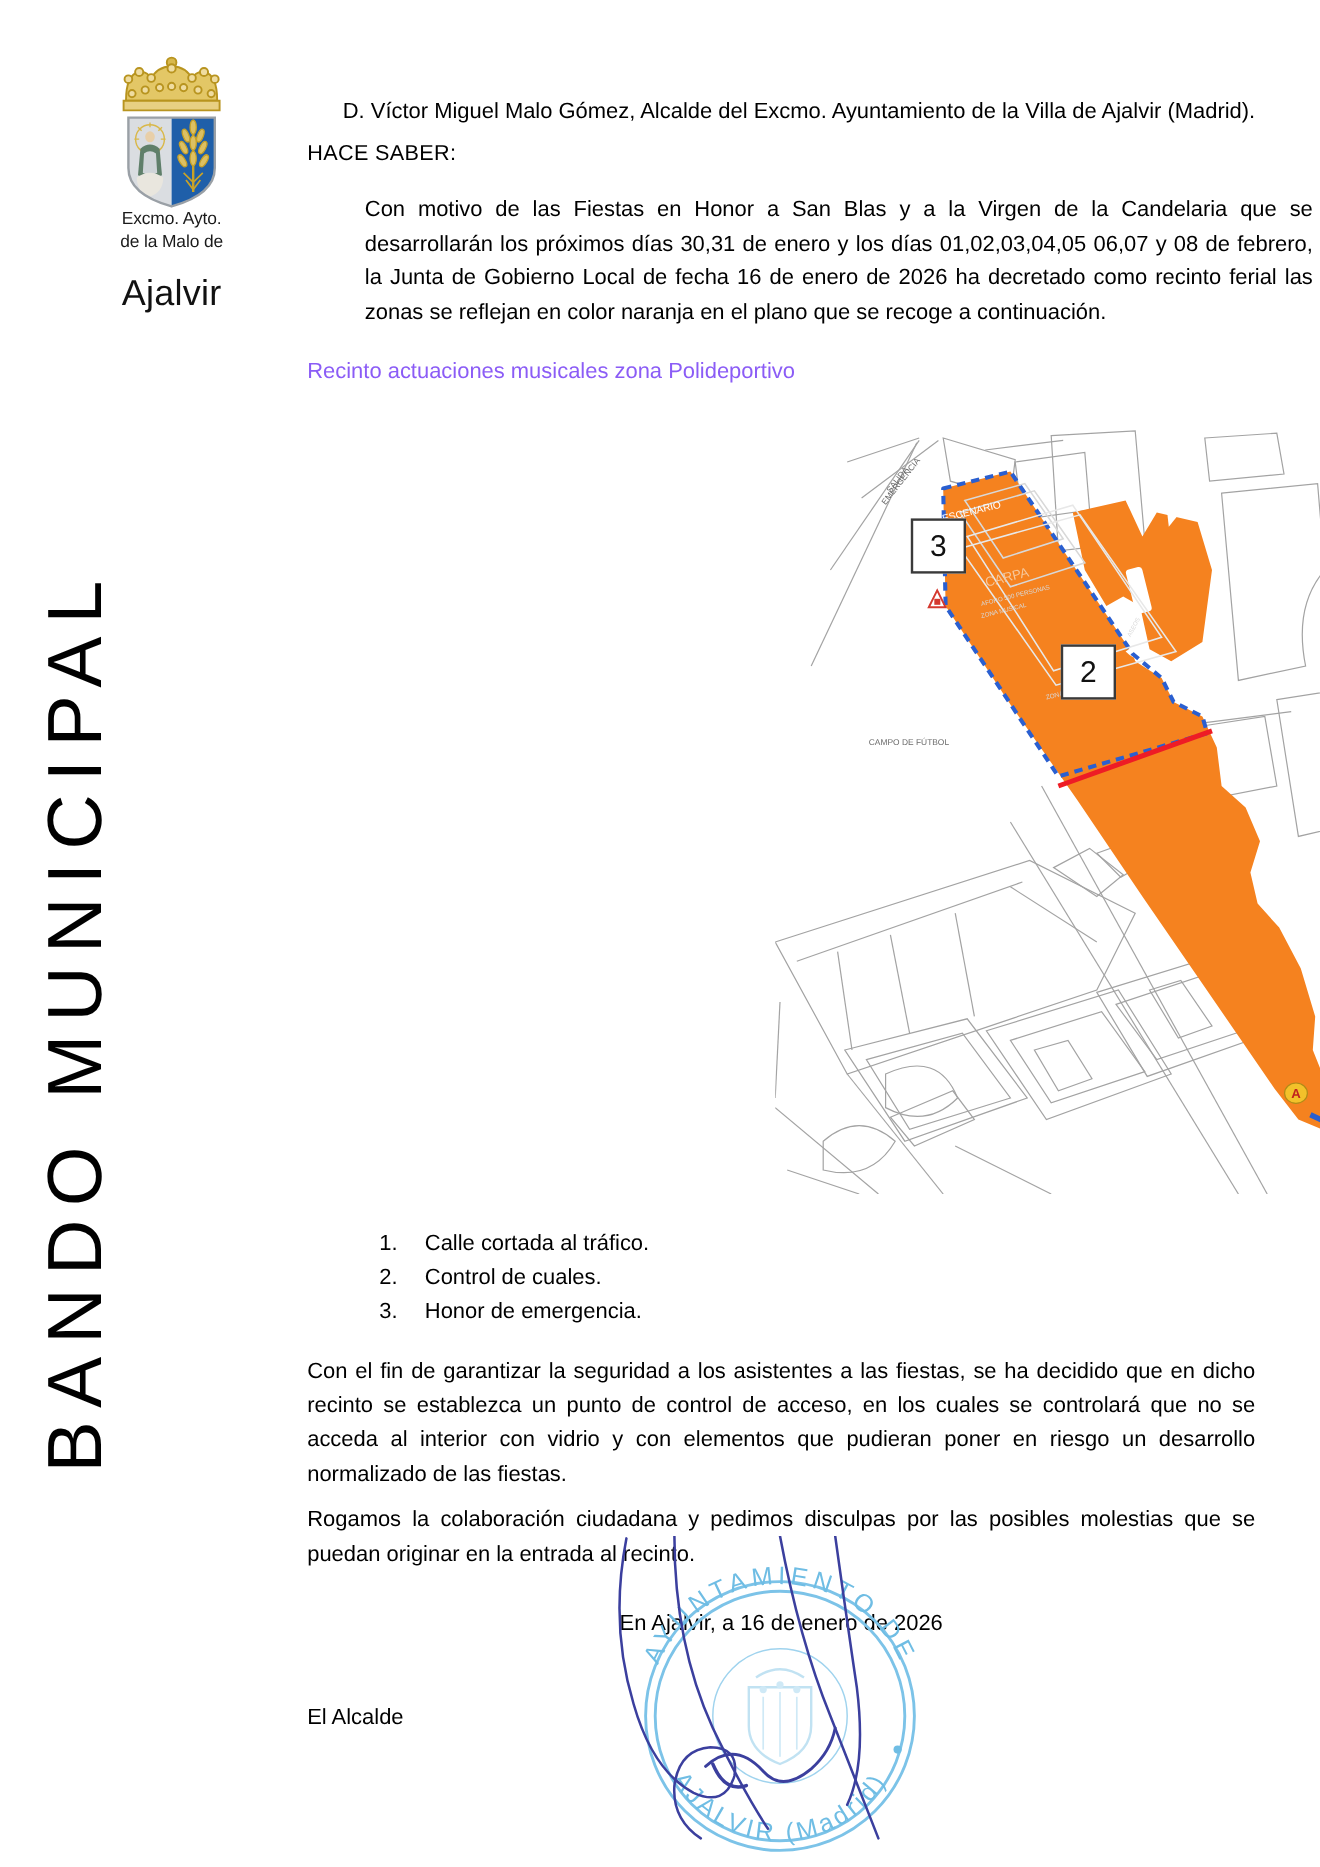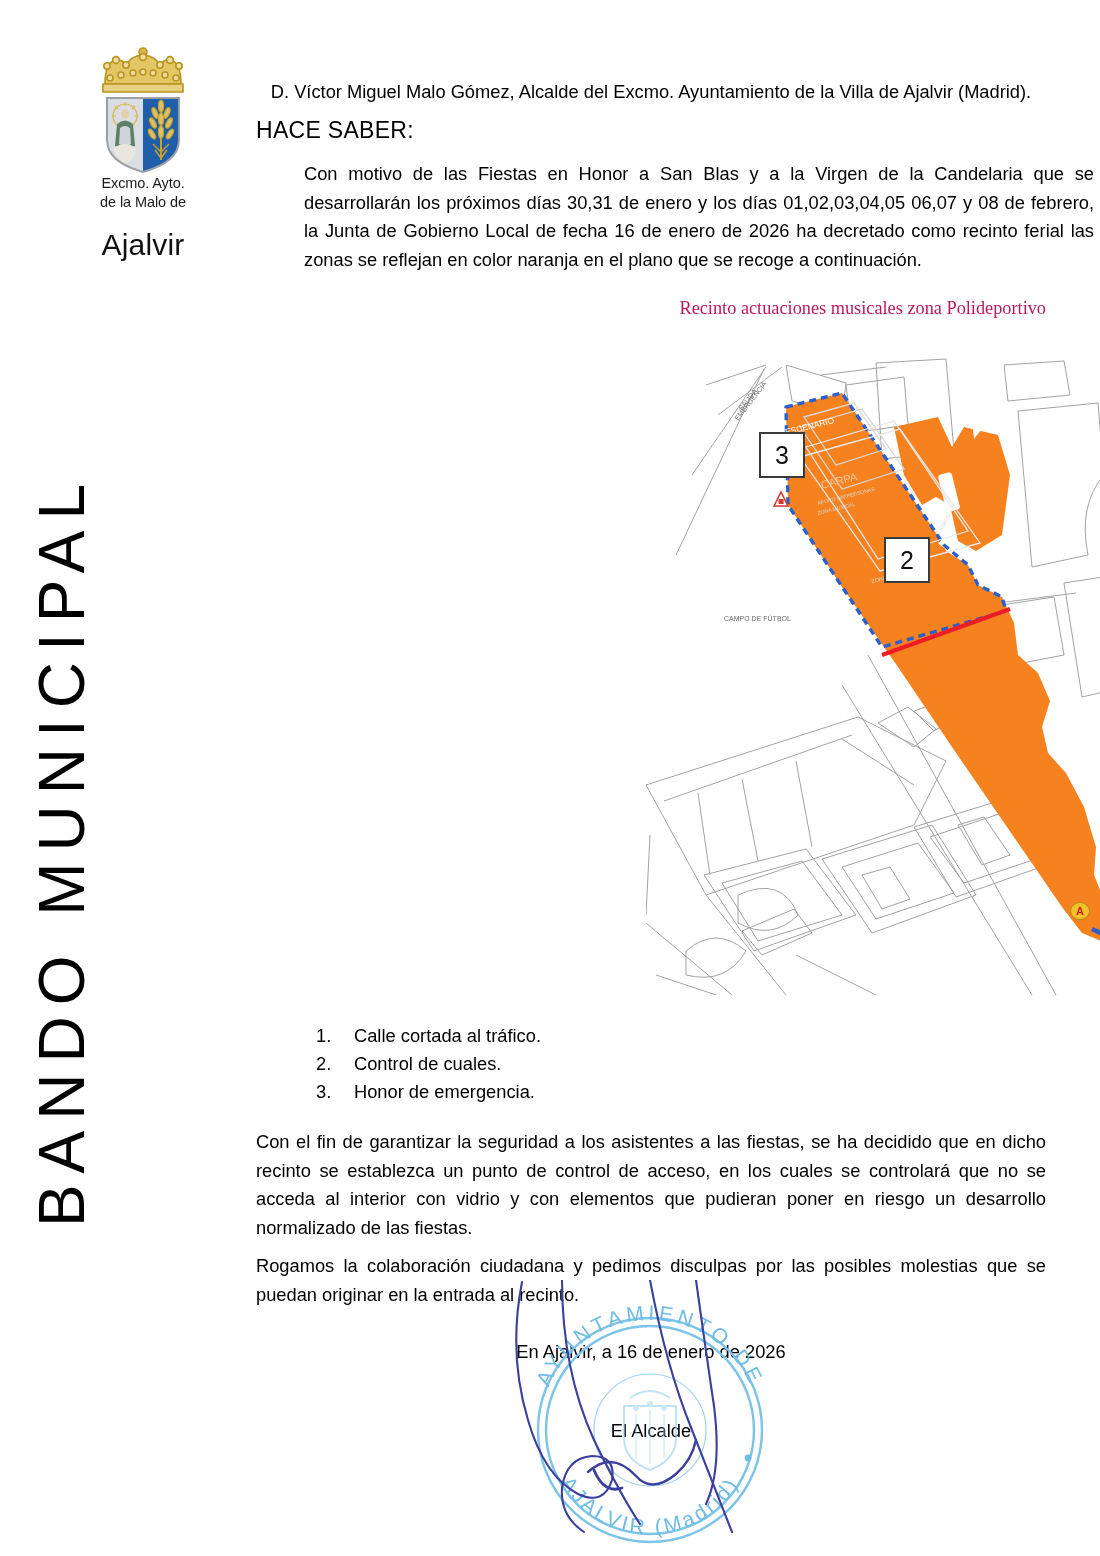--- a/index.html
+++ b/index.html
@@ -67,29 +67,29 @@
     top: 0;
     width: 790px;
   }
   .para {
     font-size: 18.3px;
     line-height: 28.5px;
     text-align: justify;
     color: #000;
     margin: 0;
   }
-  #intro-line { position: absolute; top: 78px; left: 0; width: 790px; text-align: center; }
+  #intro-line { position: absolute; top: 78px; left: 0; width: 790px; text-align: right; }
   #hace-saber {
     position: absolute; top: 117px; left: 0;
-    font-size: 23px; letter-spacing: 0.3px; color: #000;
+    font-size: 18px; letter-spacing: 0.3px; color: #000;
   }
   #main-para { position: absolute; top: 160px; left: 0; width: 790px; margin-left: 48px; }
   #map-caption {
     position: absolute; top: 298px; left: 0; width: 790px;
-    text-align: right; font-size: 18.3px; color: #be185d; font-family: Liberation Serif, serif;
+    text-align: left; font-size: 18.3px; color: #8b5cf6;
   }
 
   
   #map-figure {
     position: absolute;
     left: 390px; top: 355px;
     width: 690px; height: 640px;
   }
   #map-svg { display: block; }
   .marker-box {
@@ -128,21 +128,21 @@
 
   #closing-1 { position: absolute; top: 1128px; left: 0; width: 790px; }
   #closing-2 { position: absolute; top: 1252px; left: 0; width: 790px; }
 
   #sign-place {
     position: absolute; top: 1341px; left: 0; width: 790px;
     text-align: center; font-size: 18.3px; color: #000;
   }
   #sign-role {
     position: absolute; top: 1420px; left: 0; width: 790px;
-    text-align: center; font-size: 18.3px; color: #000;
+    text-align: left; font-size: 18.3px; color: #000;
   }
 
   
   #stamp-layer {
     position: absolute;
     left: 500px; top: 1280px;
     width: 300px; height: 270px;
     pointer-events: none;
   }
 </style>

